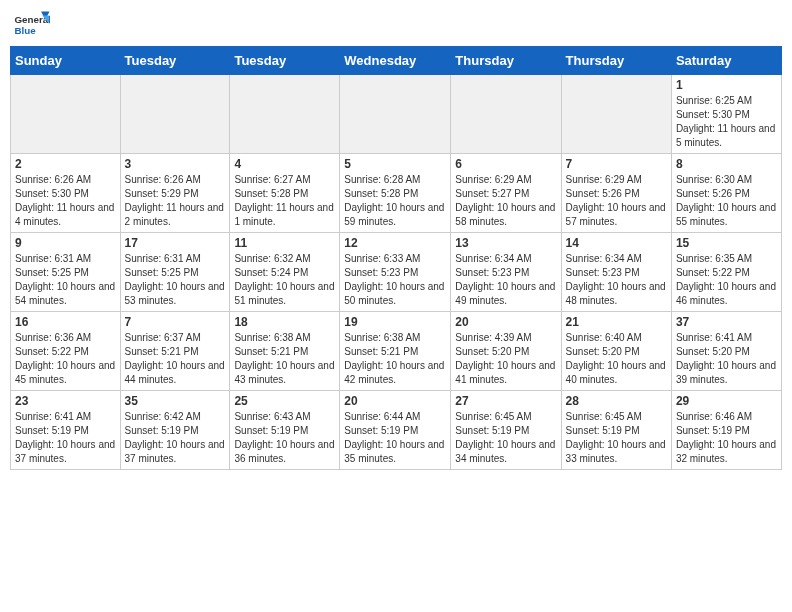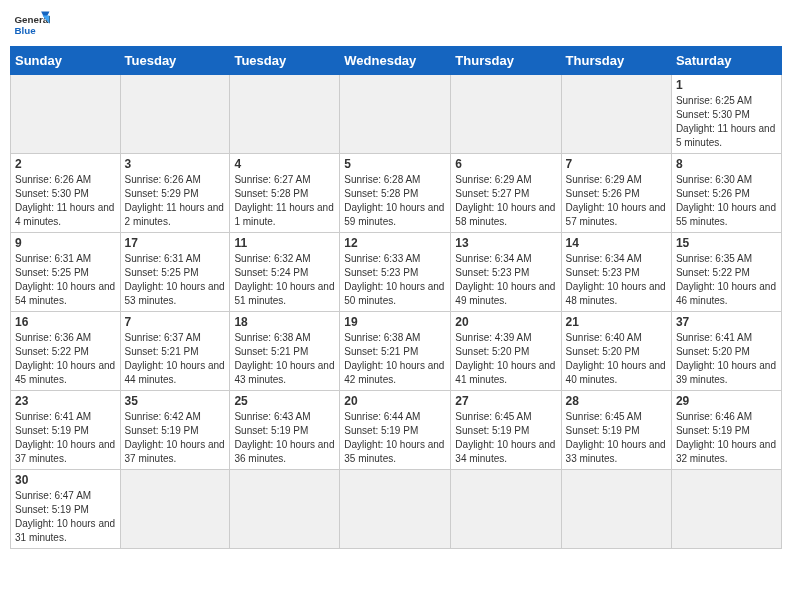--- a/index.html
+++ b/index.html
@@ -291,28 +291,14 @@
 Sunset: 5:19 PM
 Daylight: 10 hours and 33 minutes.</div>
         </td>
         <td>
           <span class="day-number">29</span>
           <div class="day-info">Sunrise: 6:46 AM
 Sunset: 5:19 PM
 Daylight: 10 hours and 32 minutes.</div>
         </td>
       </tr>
-      <tr>
-        <td>
-          <span class="day-number">30</span>
-          <div class="day-info">Sunrise: 6:47 AM
-Sunset: 5:19 PM
-Daylight: 10 hours and 31 minutes.</div>
-        </td>
-        <td class="empty"></td>
-        <td class="empty"></td>
-        <td class="empty"></td>
-        <td class="empty"></td>
-        <td class="empty"></td>
-        <td class="empty"></td>
-      </tr>
     </tbody>
 </table>
 
 </body></html>

